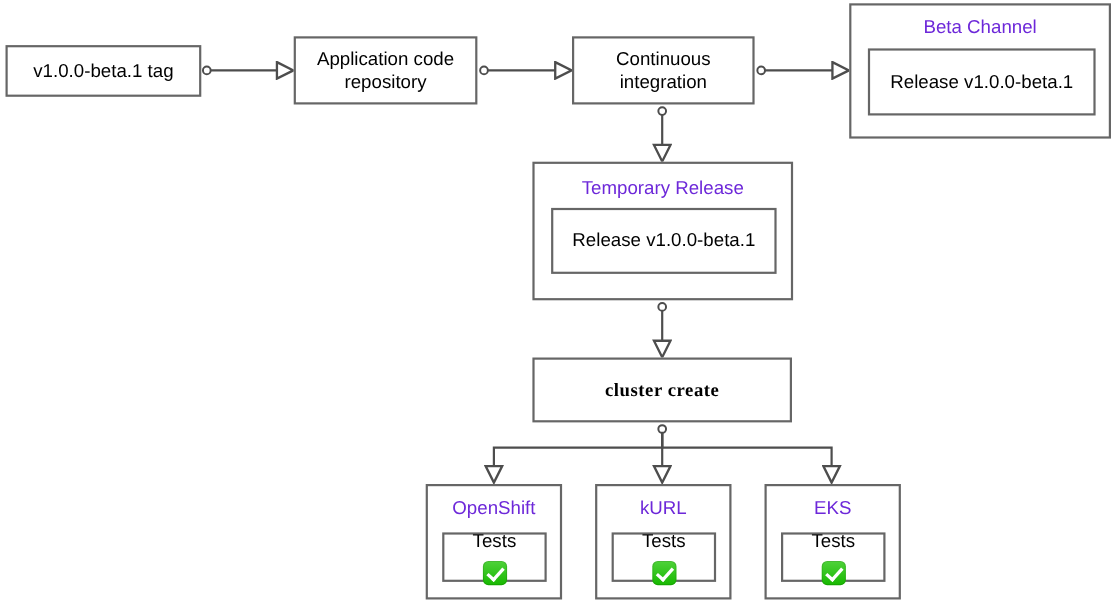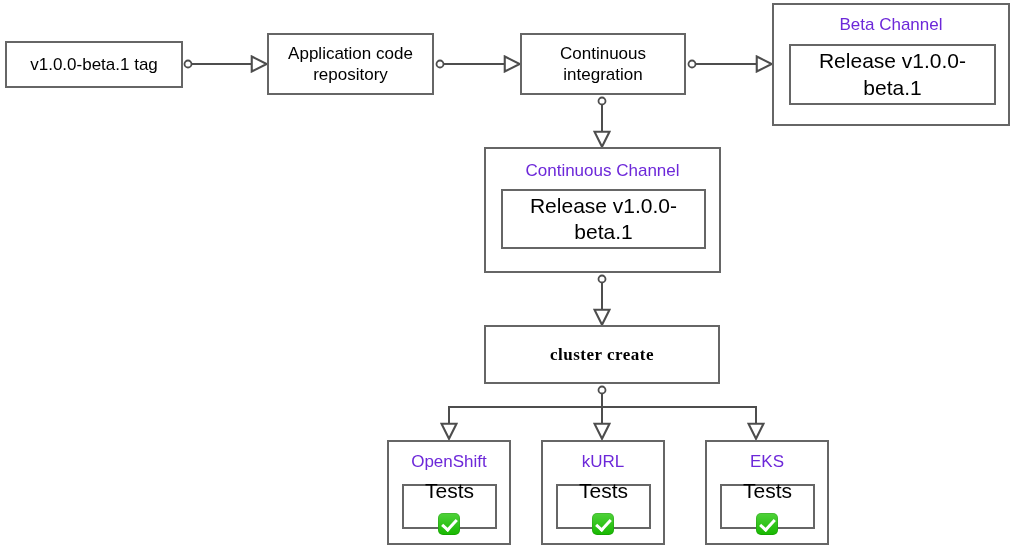--- a/index.html
+++ b/index.html
@@ -54,21 +54,21 @@
     line-height: 1.2;
   }
   .inner-box {
     position: absolute;
     box-sizing: border-box;
     border: 2px solid #666666;
     background: #ffffff;
     display: flex;
     align-items: center;
     justify-content: center;
-    font-size: 21px;
+    font-size: 17px;
     color: #000000;
     text-align: center;
   }
   .mono-node {
     font-family: Liberation Serif, serif;
     font-weight: bold;
     font-size: 17px;
     letter-spacing: 0.5px;
   }
   .tests-row {
@@ -152,21 +152,21 @@
   </div>
 
   <div class="node container" style="left:772px; top:3px; width:238px; height:123px;">
     <div class="container-title" style="top:10px;">Beta Channel</div>
     <div class="inner-box" style="left:15px; top:39px; width:207px; height:61px;">
       <span>Release v1.0.0-beta.1</span>
     </div>
   </div>
 
   <div class="node container" style="left:484px; top:147px; width:237px; height:126px;">
-    <div class="container-title" style="top:12px;">Continuous Channel</div>
+    <div class="container-title" style="top:12px;">Temporary Release</div>
     <div class="inner-box" style="left:15px; top:40px; width:205px; height:60px;">
       <span>Release v1.0.0-beta.1</span>
     </div>
   </div>
 
   <div class="node mono-node" style="left:484px; top:325px; width:236px; height:59px;">
     <span class="node-label">cluster create</span>
   </div>
 
   <div class="node container" style="left:387px; top:440px; width:124px; height:105px;">
@@ -182,21 +182,21 @@
   <div class="node container" style="left:541px; top:440px; width:124px; height:105px;padding-left:32px;">
     <div class="container-title" style="top:10px;">kURL</div>
     <div class="inner-box" style="left:13px; top:42px; width:95px; height:45px;">
       <span class="tests-row">
         <span>Tests</span>
         <span class="check-badge"></span>
       </span>
     </div>
   </div>
 
-  <div class="node container" style="left:695px; top:440px; width:124px; height:105px;margin-left:10px;">
+  <div class="node container" style="left:695px; top:440px; width:124px; height:105px;">
     <div class="container-title" style="top:10px;">EKS</div>
     <div class="inner-box" style="left:13px; top:42px; width:95px; height:45px;">
       <span class="tests-row">
         <span>Tests</span>
         <span class="check-badge"></span>
       </span>
     </div>
   </div>
 
 </div>

